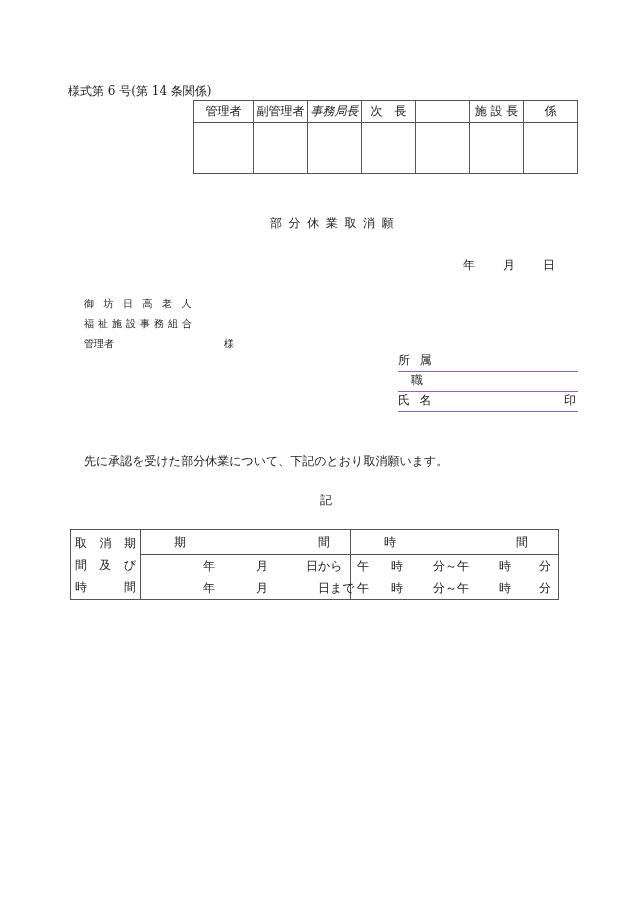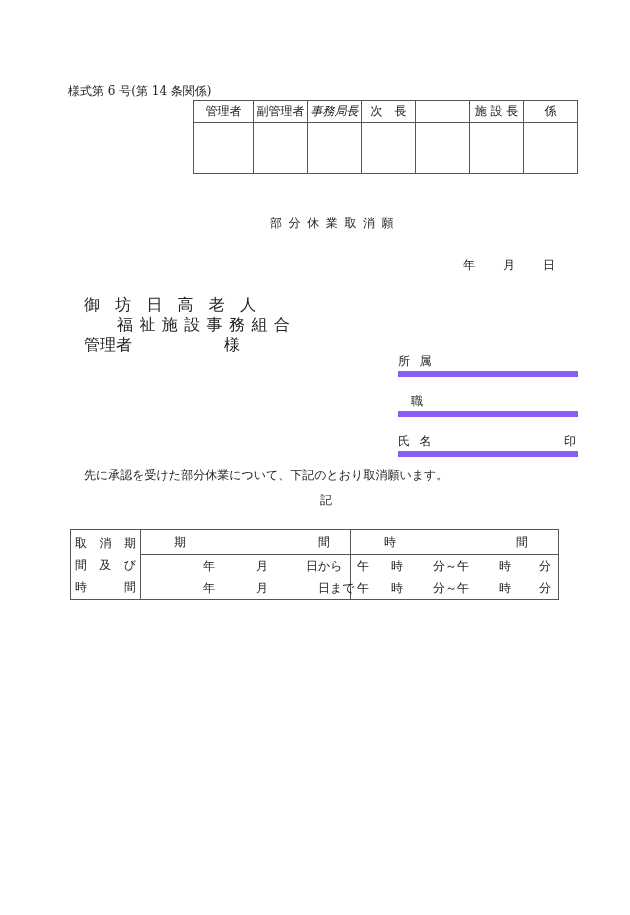--- a/index.html
+++ b/index.html
@@ -55,44 +55,46 @@
       font-size: 12px;
       white-space: nowrap;
       display: flex;
       gap: 0;
     }
     .date span { display: inline-block; }
     .date .y { width: 40px; }
     .date .m { width: 40px; }
     .addressee {
       left: 84px; top: 295px;
-      font-size: 16px;
+      font-size: 10px;
       line-height: 20px;
+      font-family: Liberation Mono, monospace;
     }
     .addressee .l1 { letter-spacing: 0.95em; }
-    .addressee .l2 { letter-spacing: 0.4em; margin-left: 33px; }
+    .addressee .l2 { letter-spacing: 0.4em; }
     .addressee .l3 { position: relative; width: 160px; }
     .addressee .sama { position: absolute; left: 140px; top: 0; }
     .applicant {
       left: 398px; top: 353px;
       width: 180px;
       font-size: 12px;
     }
     .applicant .row {
       height: 18px;
-      border-bottom: 6px solid #8b5cf6;
+      border-bottom: 1px solid #8b5cf6;
       position: relative;
       line-height: 16px;
-      margin-bottom: 16px;
+      margin-bottom: 1px;
+      font-family: Liberation Mono, monospace;
     }
     .applicant .row .lbl { letter-spacing: 0.8em; }
     .applicant .row.shoku .lbl { padding-left: 13px; }
     .applicant .row .seal { position: absolute; right: 2px; top: 0; }
     .body-text {
-      left: 84px; top: 467px;
+      left: 84px; top: 453px;
       font-size: 12px;
       white-space: nowrap;
     }
     .ki {
       left: 320px; top: 492px;
       font-size: 12px;
     }
     table.period {
       position: absolute;
       left: 70px; top: 529px;

